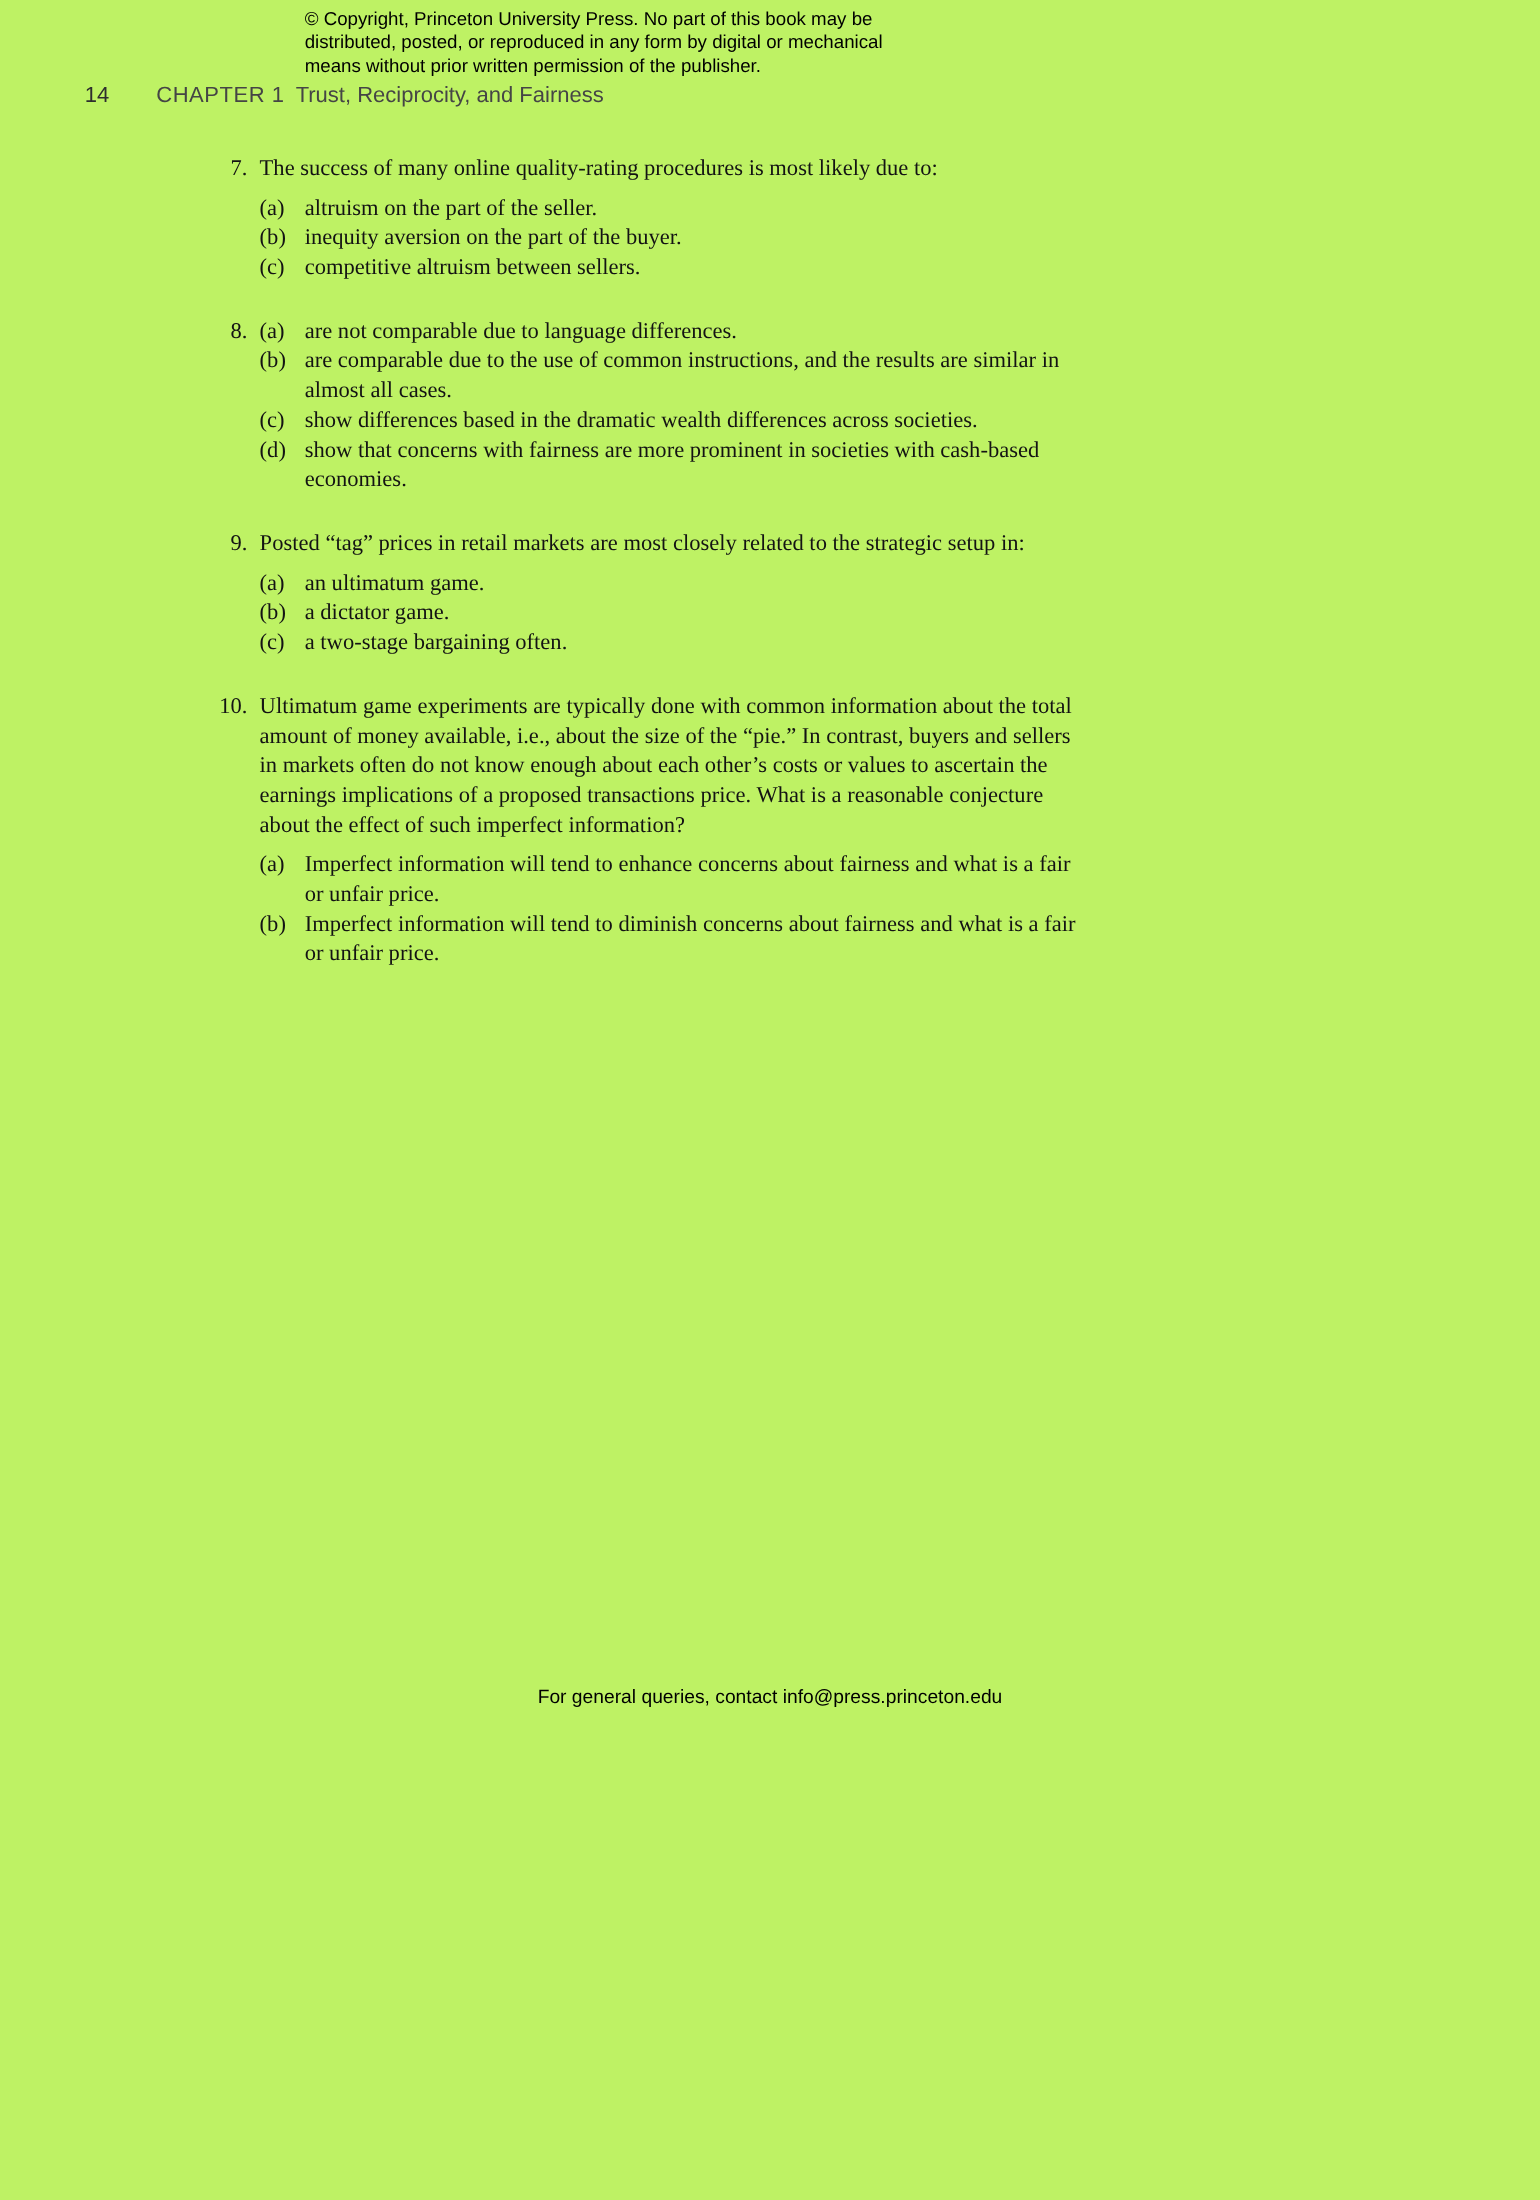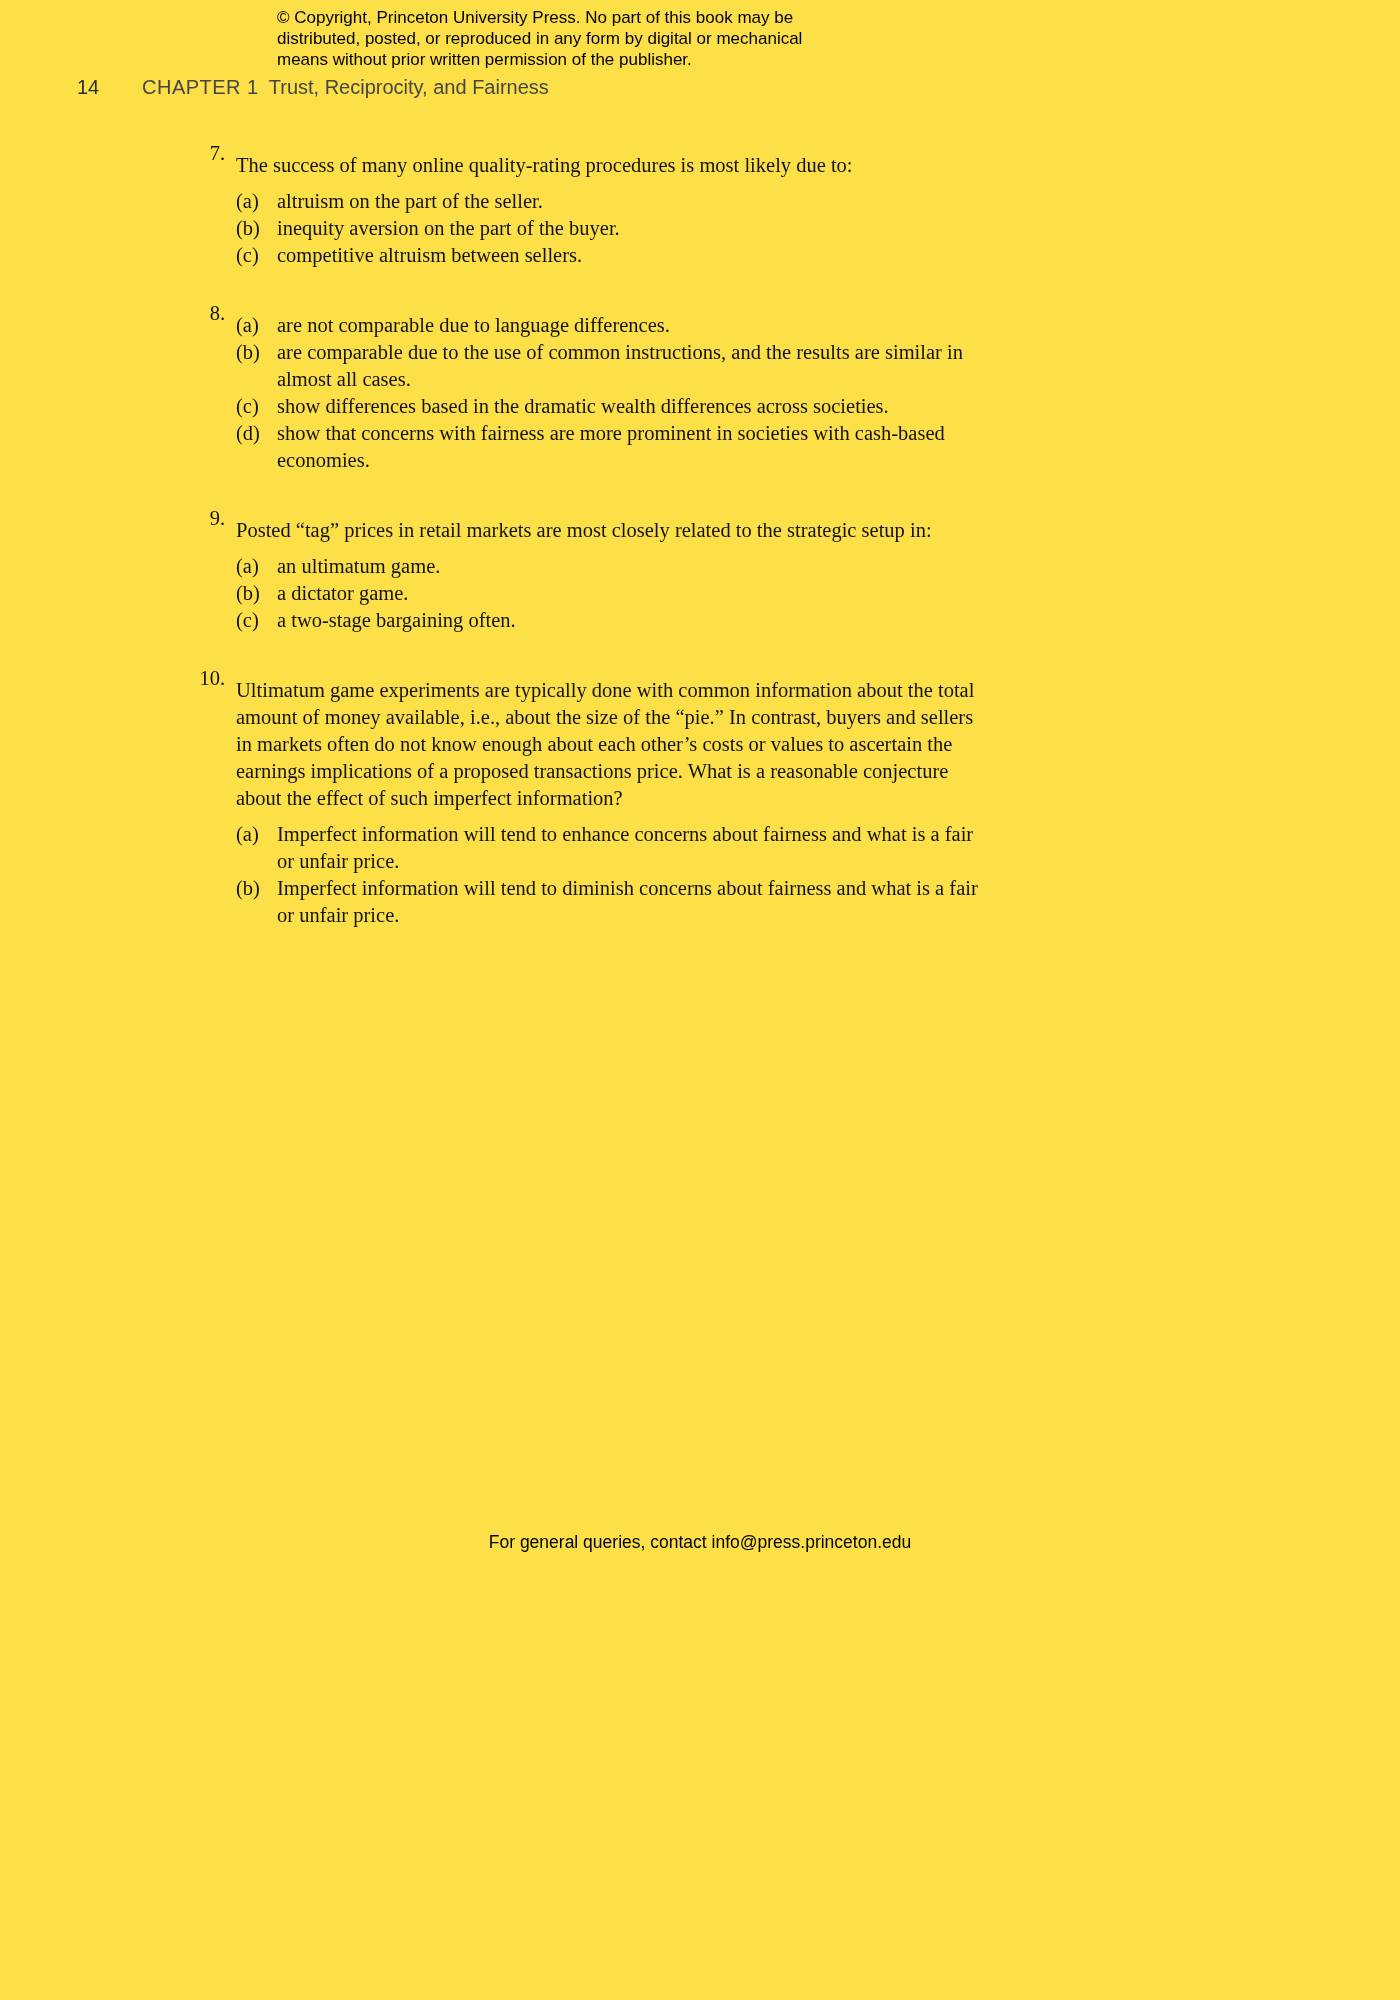--- a/index.html
+++ b/index.html
@@ -4,21 +4,21 @@
 <style>
   html, body {
     margin: 0;
     padding: 0;
     background: #ffffff;
   }
   .page {
     position: relative;
     width: 1400px;
     height: 2000px;
-    background: #fde047;
+    background: #bef264;
     font-family: "Liberation Serif", serif;
     color: #131313;
     overflow: hidden;
   }
   .copyright {
     position: absolute;
     left: 277px;
     top: 7px;
     font-family: "Liberation Sans", sans-serif;
     font-size: 17px;
@@ -66,21 +66,20 @@
     text-align: right;
     padding-right: 0;
     flex-shrink: 0;
   }
   .qgap {
     width: 11px;
     flex-shrink: 0;
   }
   .qbody {
     width: 748px;
-    margin-top: 12px;
   }
   .qtext {
     margin: 0 0 9px 0;
   }
   .option {
     display: flex;
   }
   .letter {
     width: 41px;
     flex-shrink: 0;

